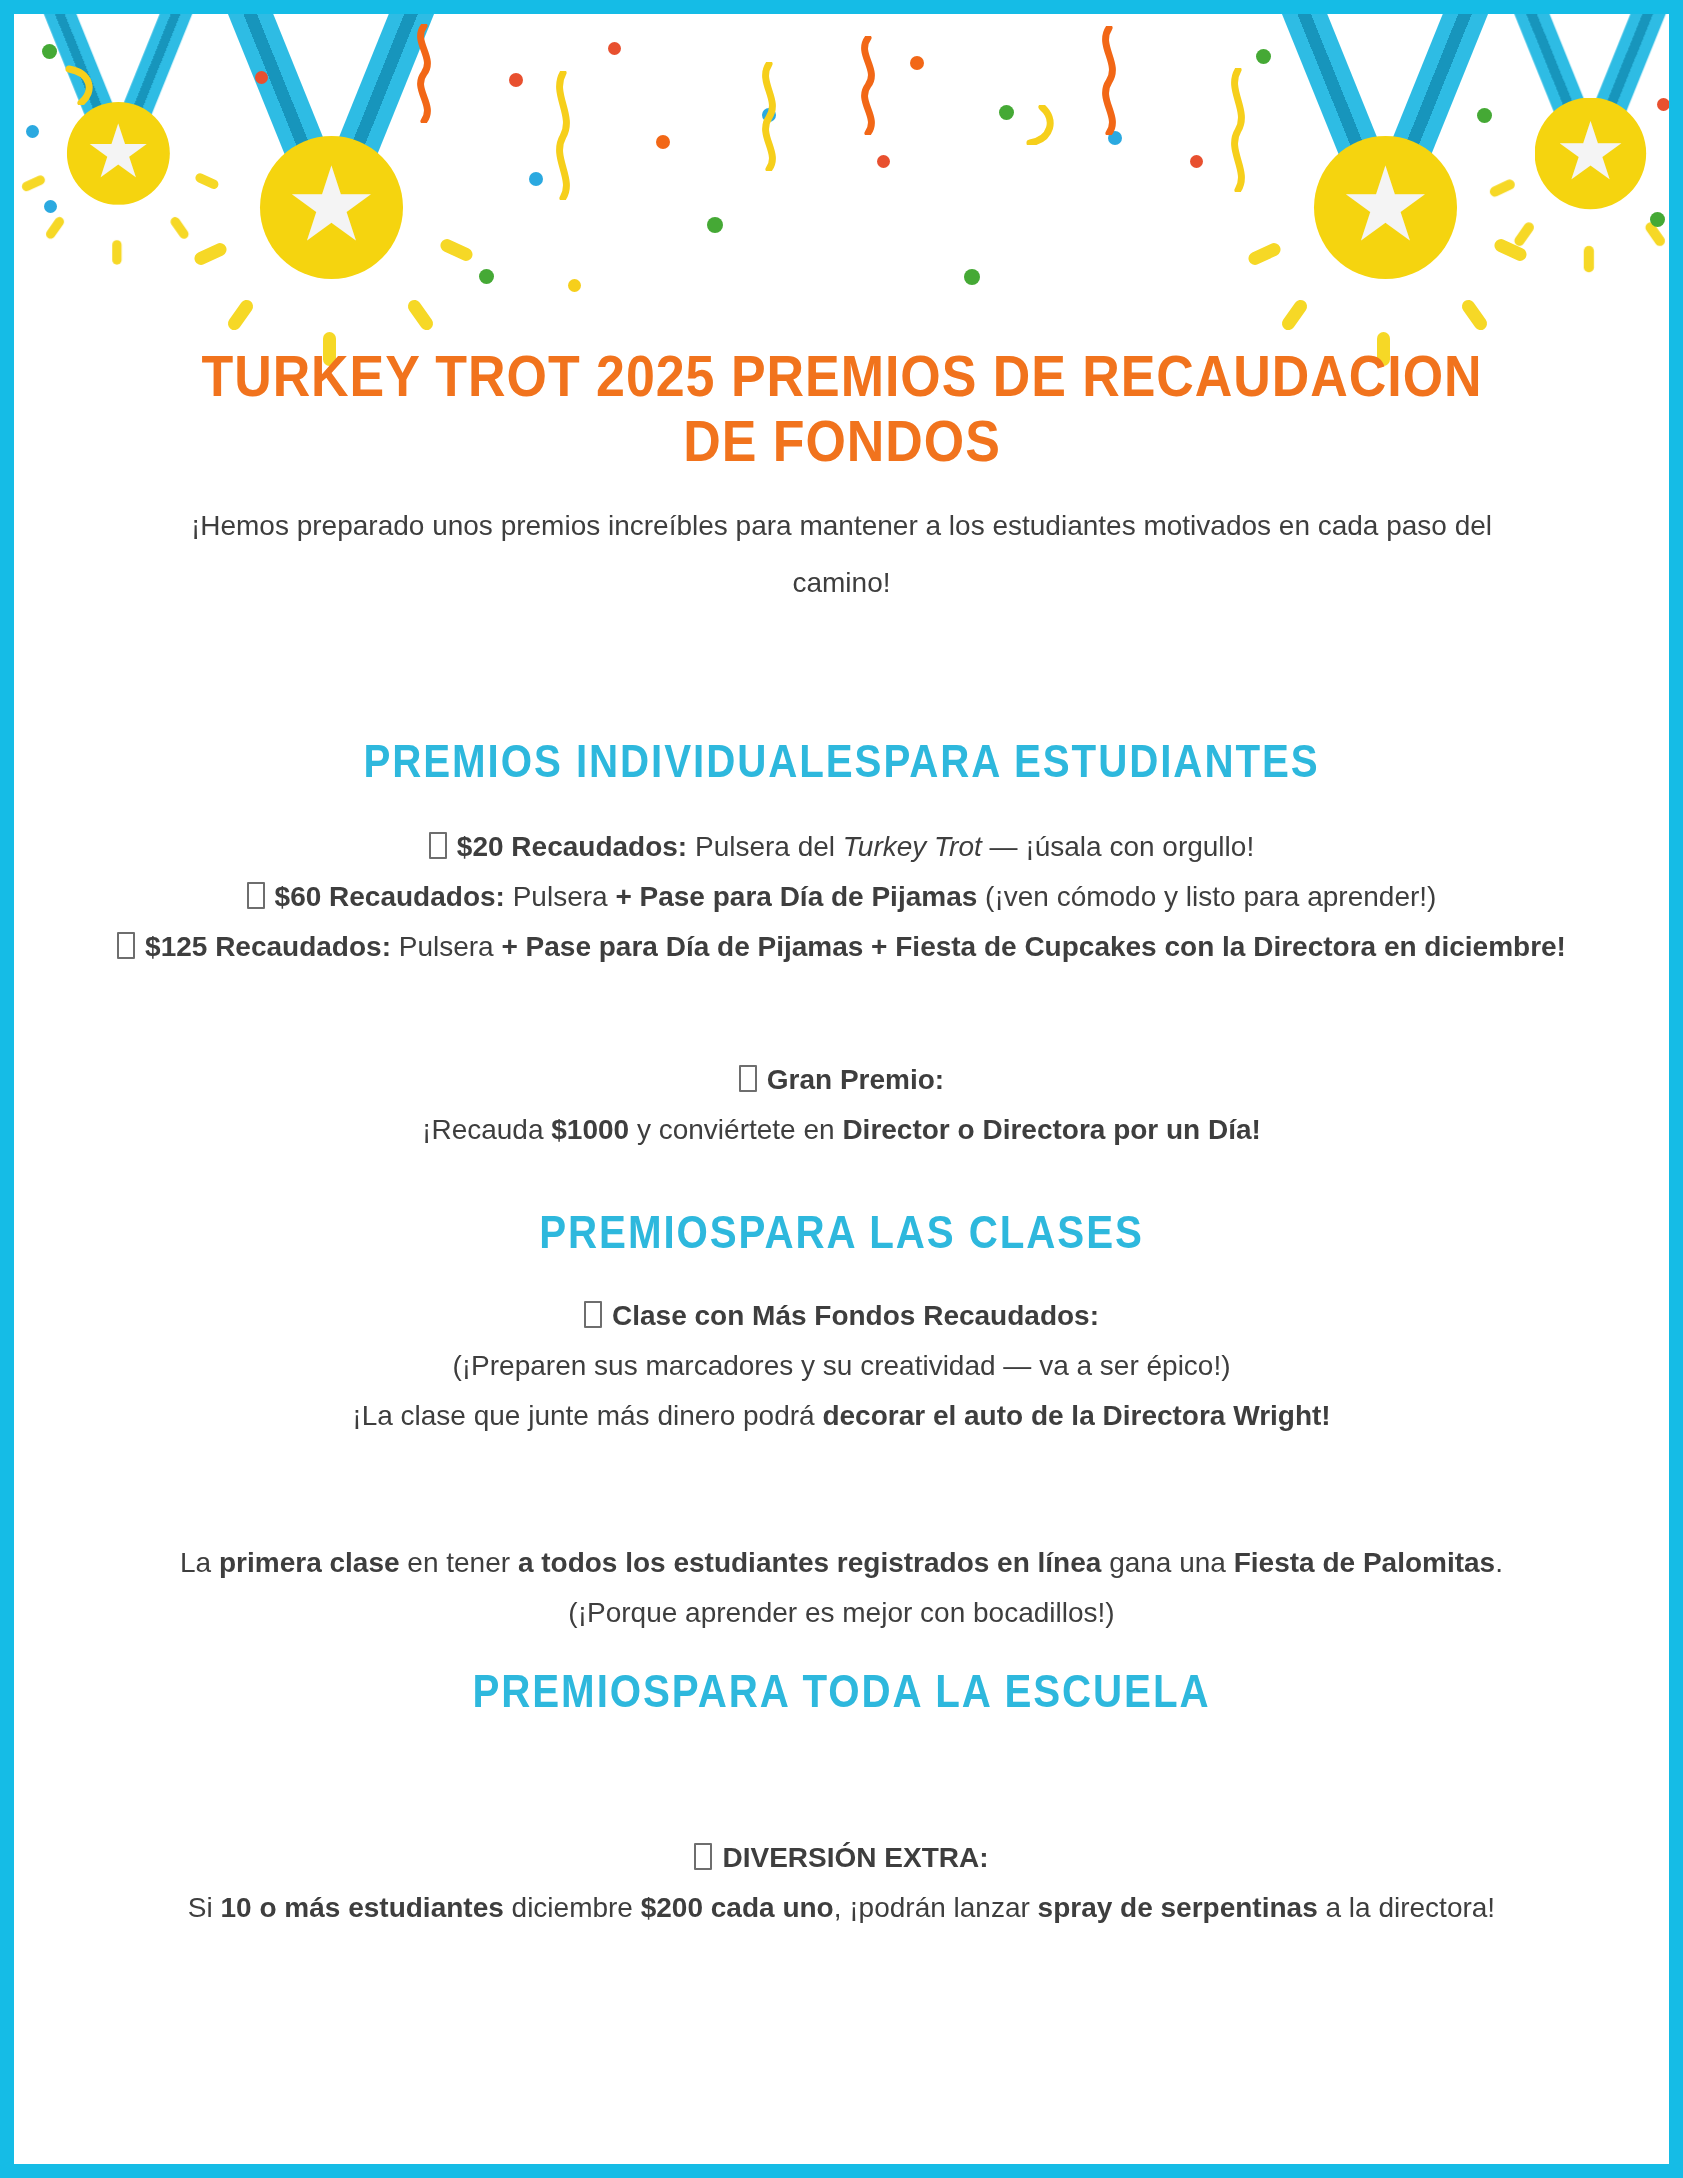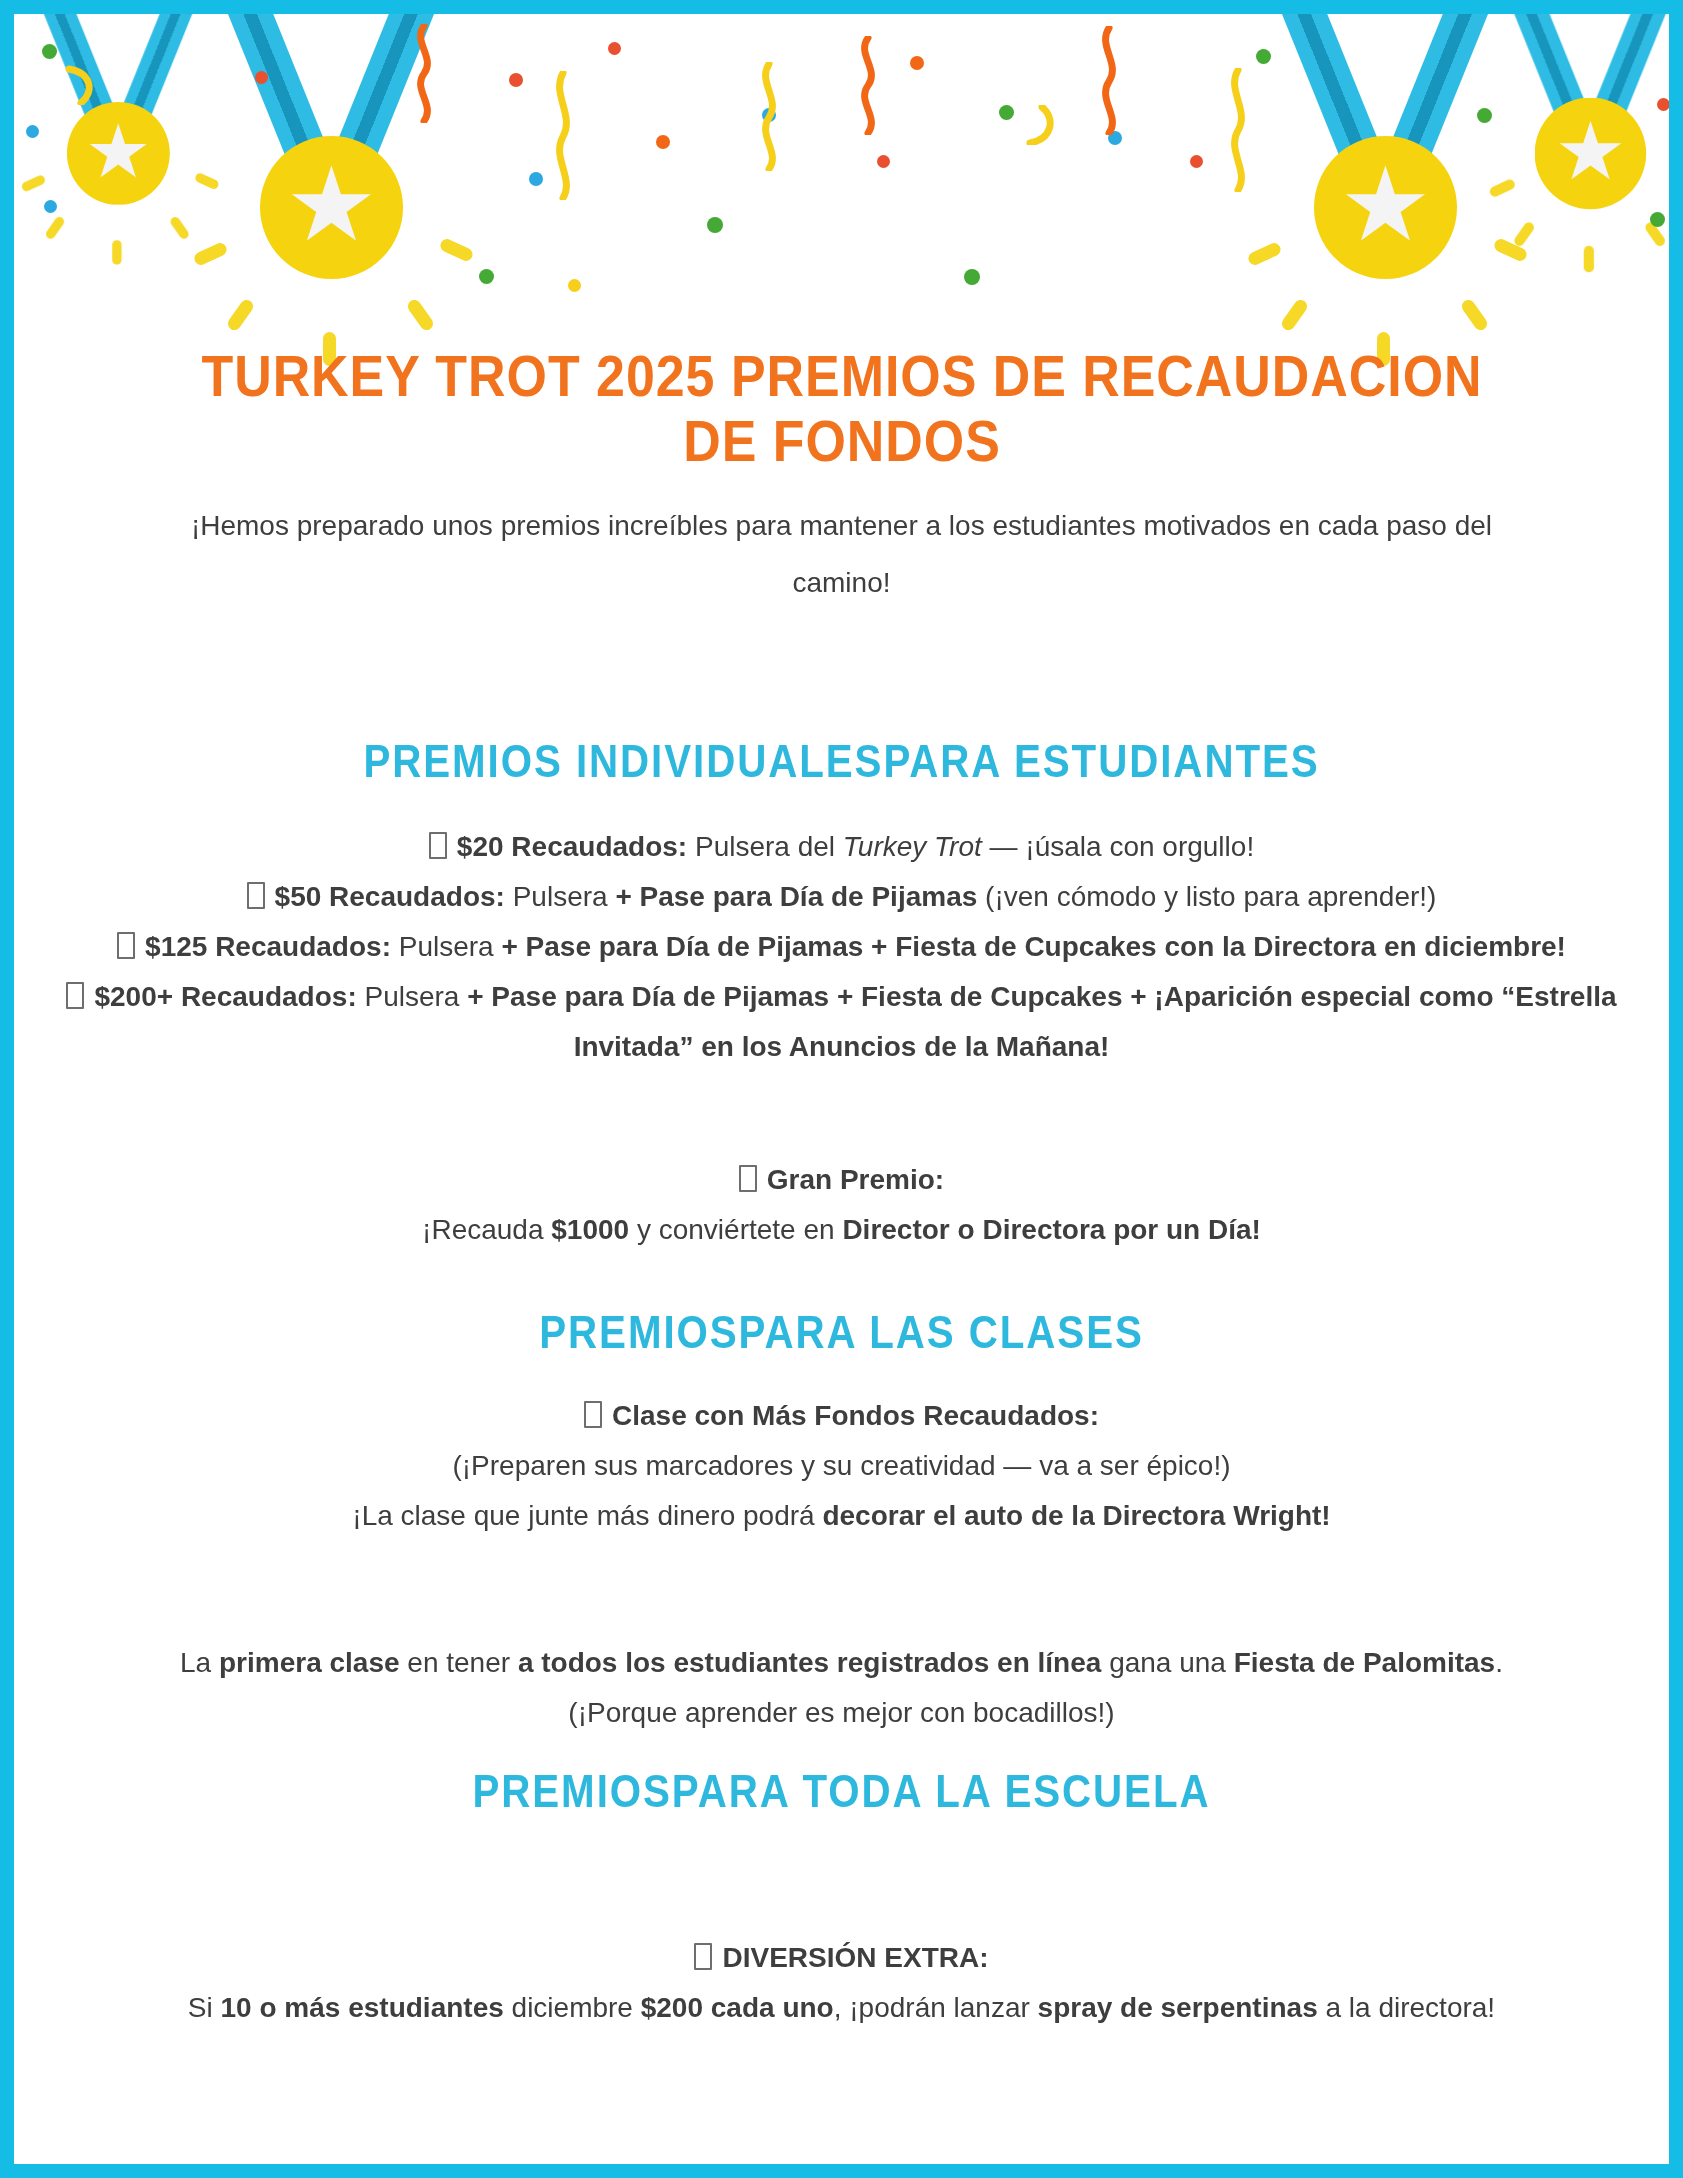--- a/index.html
+++ b/index.html
@@ -194,23 +194,22 @@
   </div>
 
   <main class="content">
     <h1 class="title">TURKEY TROT 2025 PREMIOS DE RECAUDACION DE FONDOS</h1>
 
     <p class="intro">¡Hemos preparado unos premios increíbles para mantener a los estudiantes motivados en cada paso del camino!</p>
 
     <h2 class="sec-head h-individual">PREMIOS INDIVIDUALESPARA ESTUDIANTES</h2>
     <div class="rich bullets">
         <div class="rich-line"><span class="tofu"></span><span class="seg-b">$20 Recaudados:</span><span class="seg-r"> Pulsera del </span><span class="seg-i">Turkey Trot</span><span class="seg-r"> — ¡úsala con orgullo!</span></div>
-        <div class="rich-line"><span class="tofu"></span><span class="seg-b">$50 Recaudados:</span><span class="seg-r"> Pulsera </span><span class="seg-b">+ Pase para Día de Pijamas</span><span class="seg-r"> (¡ven cómodo y listo para aprender!)</span></div>
+        <div class="rich-line"><span class="tofu"></span><span class="seg-b">$60 Recaudados:</span><span class="seg-r"> Pulsera </span><span class="seg-b">+ Pase para Día de Pijamas</span><span class="seg-r"> (¡ven cómodo y listo para aprender!)</span></div>
         <div class="rich-line"><span class="tofu"></span><span class="seg-b">$125 Recaudados:</span><span class="seg-r"> Pulsera </span><span class="seg-b">+ Pase para Día de Pijamas + Fiesta de Cupcakes con la Directora en diciembre!</span></div>
-        <div class="rich-line"><span class="tofu"></span><span class="seg-b">$200+ Recaudados:</span><span class="seg-r"> Pulsera </span><span class="seg-b">+ Pase para Día de Pijamas + Fiesta de Cupcakes + ¡Aparición especial como “Estrella Invitada” en los Anuncios de la Mañana!</span></div>
       </div>
     <div class="rich grand">
         <div class="rich-line"><span class="tofu"></span><span class="seg-b">Gran Premio:</span></div>
         <div class="rich-line"><span class="seg-r">¡Recauda </span><span class="seg-b">$1000</span><span class="seg-r"> y conviértete en </span><span class="seg-b">Director o Directora por un Día!</span></div>
       </div>
 
     <h2 class="sec-head h-classes">PREMIOSPARA LAS CLASES</h2>
     <div class="rich block-top-class">
         <div class="rich-line"><span class="tofu"></span><span class="seg-b">Clase con Más Fondos Recaudados:</span></div>
         <div class="rich-line"><span class="seg-r">(¡Preparen sus marcadores y su creatividad — va a ser épico!)</span></div>

